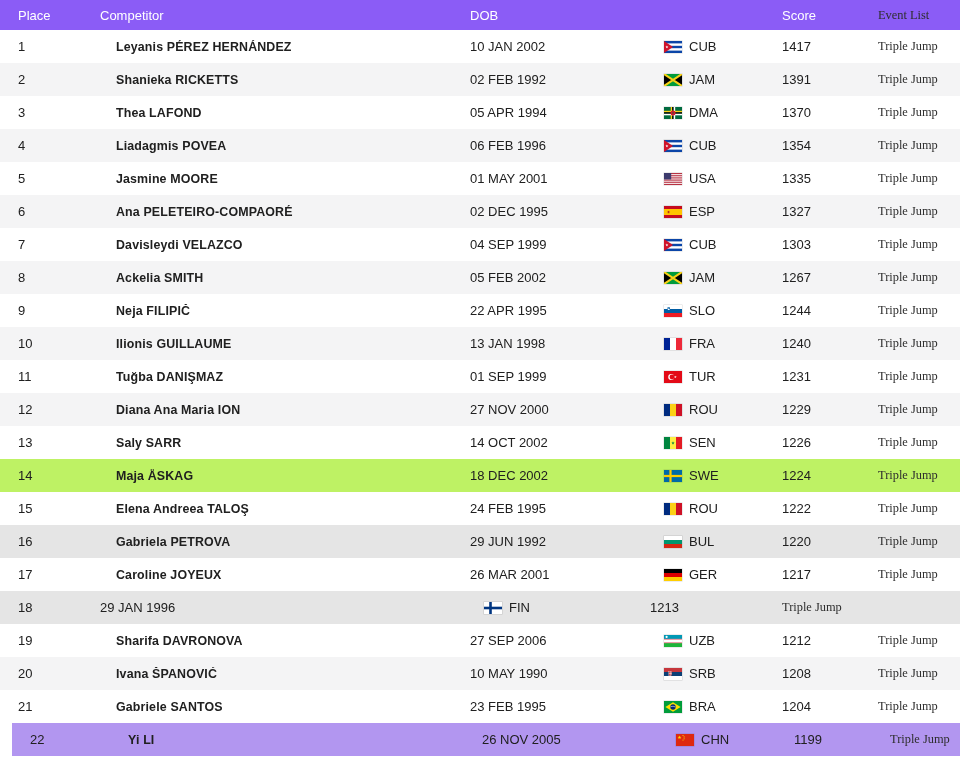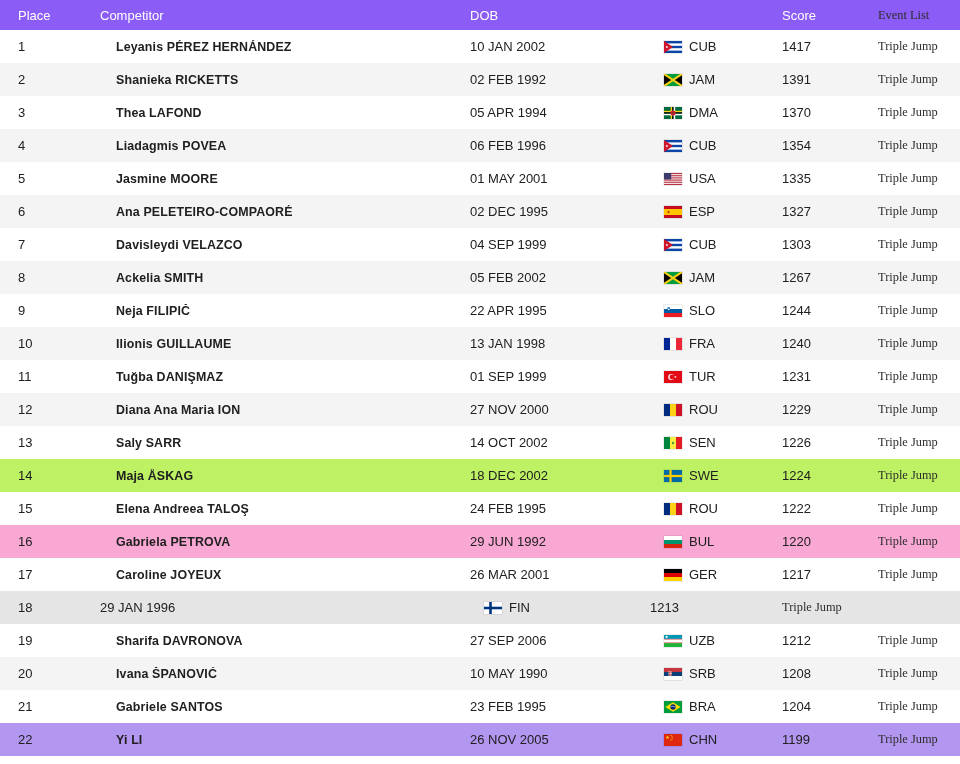--- a/index.html
+++ b/index.html
@@ -18,21 +18,21 @@
     font-weight:400;
   }
   .row{
     height:33px;
     font-size:13px;
     color:#202020;
     background:#ffffff;
     cursor:pointer;
   }
   .row.alt{background:#f4f4f5;}
-  .row.highlight{background:#b296f0;}
+  .row.highlight{background:#b296f0;margin-left:12px;}
   .cell{white-space:nowrap;overflow:hidden;}
   .col-place{padding-left:18px;}
   .row .col-name{font-weight:700;font-size:12.4px;letter-spacing:.15px;padding-left:16px;}
   .col-nat{display:flex;align-items:center;gap:7px;padding-left:14px;}
   .flag{display:inline-flex;line-height:0;box-shadow:0 0 0 0.5px rgba(0,0,0,0.15);}
   .flag svg{width:18px;height:12px;display:block;}
   .col-event{font-size:12.4px;color:#2e2e2e;font-family:Liberation Serif, serif;}
 </style>
 </head>
 <body>
@@ -336,21 +336,21 @@
               <rect x="6" width="6" height="12" fill="#fcd116"></rect>
               <rect x="12" width="6" height="12" fill="#ce1126"></rect>
             </svg>
           </span>
       <span class="code">ROU</span>
     </div>
     <div class="cell col-score">1222</div>
     <div class="cell col-event">Triple Jump</div>
   </div>
 
-  <div class="row alt" style="background: #f9a8d4;">
+  <div class="row alt" style="background: #e5e5e5;">
     <div class="cell col-place">16</div>
     <div class="cell col-name">Gabriela PETROVA</div>
     <div class="cell col-dob">29 JUN 1992</div>
     <div class="cell col-nat">
       <span class="flag">
             <svg viewBox="0 0 18 12" xmlns="http://www.w3.org/2000/svg">
               <rect width="18" height="12" fill="#fff"></rect>
               <rect y="4" width="18" height="4" fill="#00966e"></rect>
               <rect y="8" width="18" height="4" fill="#d62612"></rect>
             </svg>

